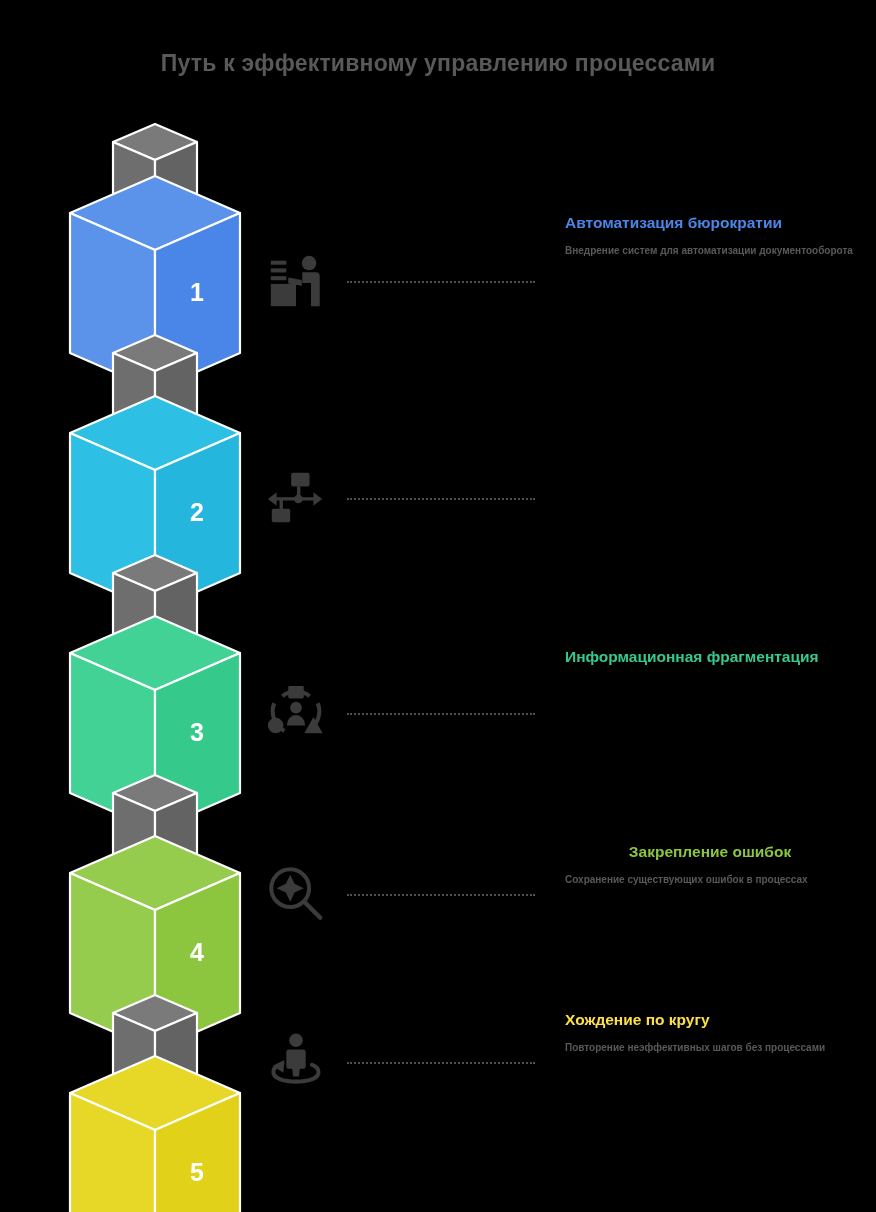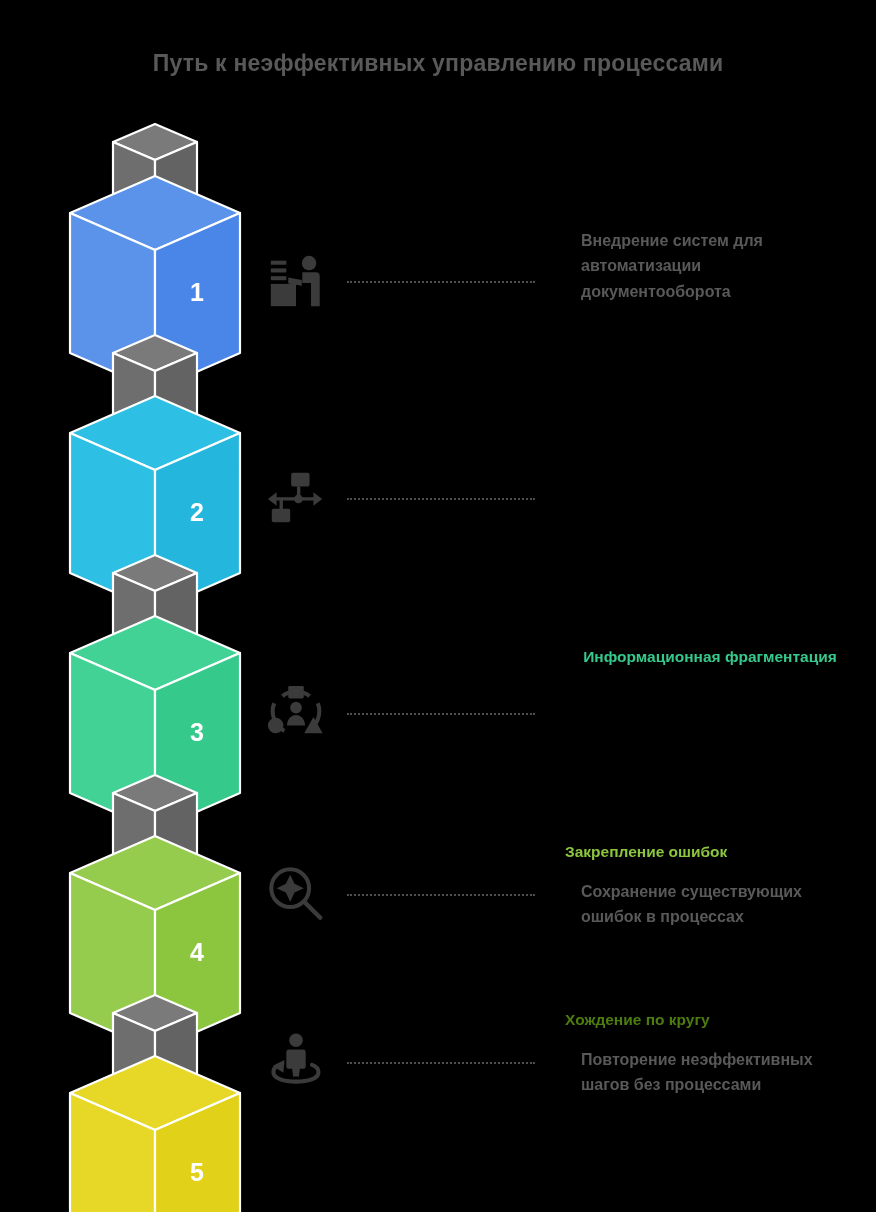--- a/index.html
+++ b/index.html
@@ -76,59 +76,59 @@
   }
 
   .step-title {
     font-size: 15.5px;
     font-weight: bold;
     line-height: 1.42;
     margin: 0 0 9px 0;
   }
 
   .step-desc {
-    font-size: 16px;
+    font-size: 10px;
     font-weight: bold;
     line-height: 1.58;
     color: #595959;
-    margin: 16px;
+    margin: 0;
   }
 
   
   #step-1 { top: 212px; }
   #step-1 .step-icon { top: 38px; }
   #step-1 .step-dots { top: 69px; }
   #step-1 .step-text { top: 0px; }
 
   #step-2 { top: 430px; }
   #step-2 .step-icon { top: 37px; }
   #step-2 .step-dots { top: 68px; }
   #step-2 .step-text { top: 0px; }
 
   #step-3 { top: 646px; }
   #step-3 .step-icon { top: 36px; }
   #step-3 .step-dots { top: 67px; }
-  #step-3 .step-text { top: 0px; text-align: center; }
+  #step-3 .step-text { top: 0px; }
 
   #step-4 { top: 841px; }
   #step-4 .step-icon { top: 22px; }
   #step-4 .step-dots { top: 53px; }
   #step-4 .step-text { top: 0px; }
 
   #step-5 { top: 1009px; }
   #step-5 .step-icon { top: 22px; }
   #step-5 .step-dots { top: 53px; }
   #step-5 .step-text { top: 0px; }
 </style>
 </head>
 <body>
 
 <div id="stage" style="background: rgb(0, 0, 0);">
 
-  <div id="page-title" style="color: rgb(89, 89, 89);">Путь к неэффективных управлению процессами</div>
+  <div id="page-title" style="color: rgb(89, 89, 89);">Путь к эффективному управлению процессами</div>
 
   <div id="tower">
     <svg width="876" height="1212" viewBox="0 0 876 1212" xmlns="http://www.w3.org/2000/svg">
       <g id="tower-g">
           <polygon points="155,124 197,142 155,160 113,142" fill="#7a7a7a" stroke="#ffffff" stroke-width="2.2" stroke-linejoin="round"></polygon>
           <polygon points="113,142 155,160 155,218 113,200" fill="#6e6e6e" stroke="#ffffff" stroke-width="2.2" stroke-linejoin="round"></polygon>
           <polygon points="155,160 197,142 197,200 155,218" fill="#636363" stroke="#ffffff" stroke-width="2.2" stroke-linejoin="round"></polygon>
           <polygon points="155,176 240,213 155,250 70,213" fill="#5b93ea" stroke="#ffffff" stroke-width="2.2" stroke-linejoin="round"></polygon>
           <polygon points="70,213 155,250 155,390 70,353" fill="#5b93ea" stroke="#ffffff" stroke-width="2.2" stroke-linejoin="round"></polygon>
           <polygon points="155,250 240,213 240,353 155,390" fill="#4a86e8" stroke="#ffffff" stroke-width="2.2" stroke-linejoin="round"></polygon>
@@ -177,20 +177,21 @@
           <rect x="6" y="27" width="16" height="4.2"></rect>
           <rect x="6" y="35" width="26" height="23"></rect>
           <circle cx="45.5" cy="13.5" r="7.5"></circle>
           <path d="M38.5 23 h14 a4 4 0 0 1 4 4 v31 h-9 V34 h-9 z"></path>
           <path d="M24 28.5 l14 2.5 v6 l-14 -2.4 z"></path>
         </g>
       </svg>
     </div>
     <div class="step-dots" style="border-top-color: rgb(79, 79, 79);"></div>
     <div class="step-text">
+      <p class="step-title" style="color: rgb(74, 134, 232);">Автоматизация бюрократии</p>
       <p class="step-desc">Внедрение систем для автоматизации документооборота</p>
     </div>
   </div>
 
   <div class="step-row" id="step-2">
     <div class="step-icon">
       <svg viewBox="0 0 64 64" width="62" height="62" xmlns="http://www.w3.org/2000/svg">
         <g fill="#3b3b3b">
           <rect x="27" y="6" width="19" height="14" rx="2"></rect>
           <rect x="7" y="43" width="19" height="14" rx="2"></rect>
@@ -234,36 +235,36 @@
       <svg viewBox="0 0 64 64" width="62" height="62" xmlns="http://www.w3.org/2000/svg">
         <g>
           <circle cx="26" cy="26" r="19.5" fill="none" stroke="#3b3b3b" stroke-width="4.2"></circle>
           <path d="M40.5 40 L57 56.5" fill="none" stroke="#3b3b3b" stroke-width="4.6" stroke-linecap="round"></path>
           <path d="M26 12 L30.5 21.5 L40 26 L30.5 30.5 L26 40 L21.5 30.5 L12 26 L21.5 21.5 Z" fill="#3b3b3b"></path>
         </g>
       </svg>
     </div>
     <div class="step-dots" style="border-top-color: rgb(79, 79, 79);"></div>
     <div class="step-text">
-      <p class="step-title" style="color: rgb(140, 198, 63);">Закрепление ошибок</p>
+      <p class="step-title" style="color: rgb(140, 198, 63); text-align: center;">Закрепление ошибок</p>
       <p class="step-desc">Сохранение существующих ошибок в процессах</p>
     </div>
   </div>
 
   <div class="step-row" id="step-5">
     <div class="step-icon">
       <svg viewBox="0 0 64 64" width="62" height="62" xmlns="http://www.w3.org/2000/svg">
         <g fill="#3b3b3b">
           <circle cx="32" cy="9.5" r="7"></circle>
           <path d="M25 19 h14 a3 3 0 0 1 3 3 v14 a3 3 0 0 1 -3 3 h-3 l-1 8 h-6 l-1 -8 h-3 a3 3 0 0 1 -3 -3 v-14 a3 3 0 0 1 3 -3 z"></path>
           <path d="M18 34 C7 36 5 46 16 50 C24 53 40 53 48 50 C58 46.5 57 38 48.5 35" fill="none" stroke="#3b3b3b" stroke-width="4.2" stroke-linecap="round"></path>
           <path d="M20 30 l-1 13 l-11 -7 z"></path>
         </g>
       </svg>
     </div>
     <div class="step-dots" style="border-top-color: rgb(79, 79, 79);"></div>
     <div class="step-text">
-      <p class="step-title" style="color: #4d7c0f;">Хождение по кругу</p>
+      <p class="step-title" style="color: #fde047;">Хождение по кругу</p>
       <p class="step-desc">Повторение неэффективных шагов без процессами</p>
     </div>
   </div>
 
 </div>
 
 </body></html>

